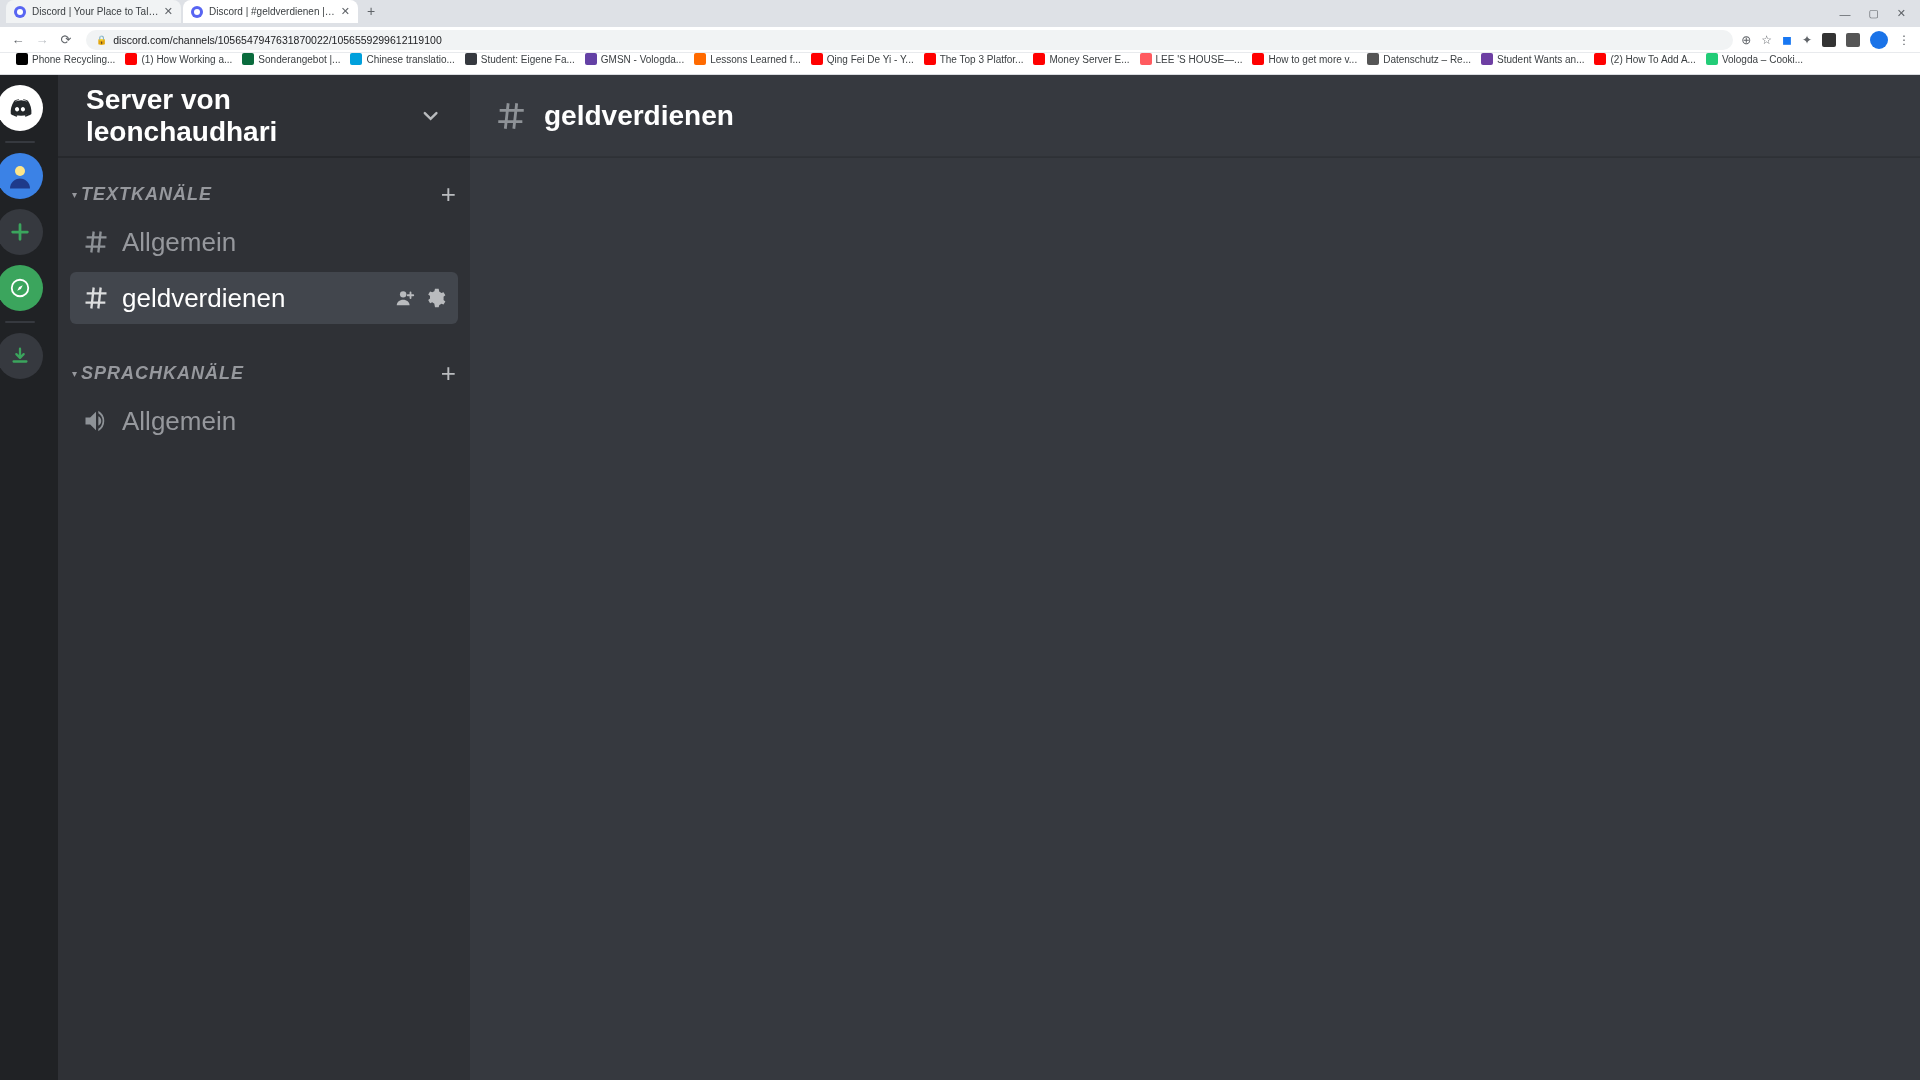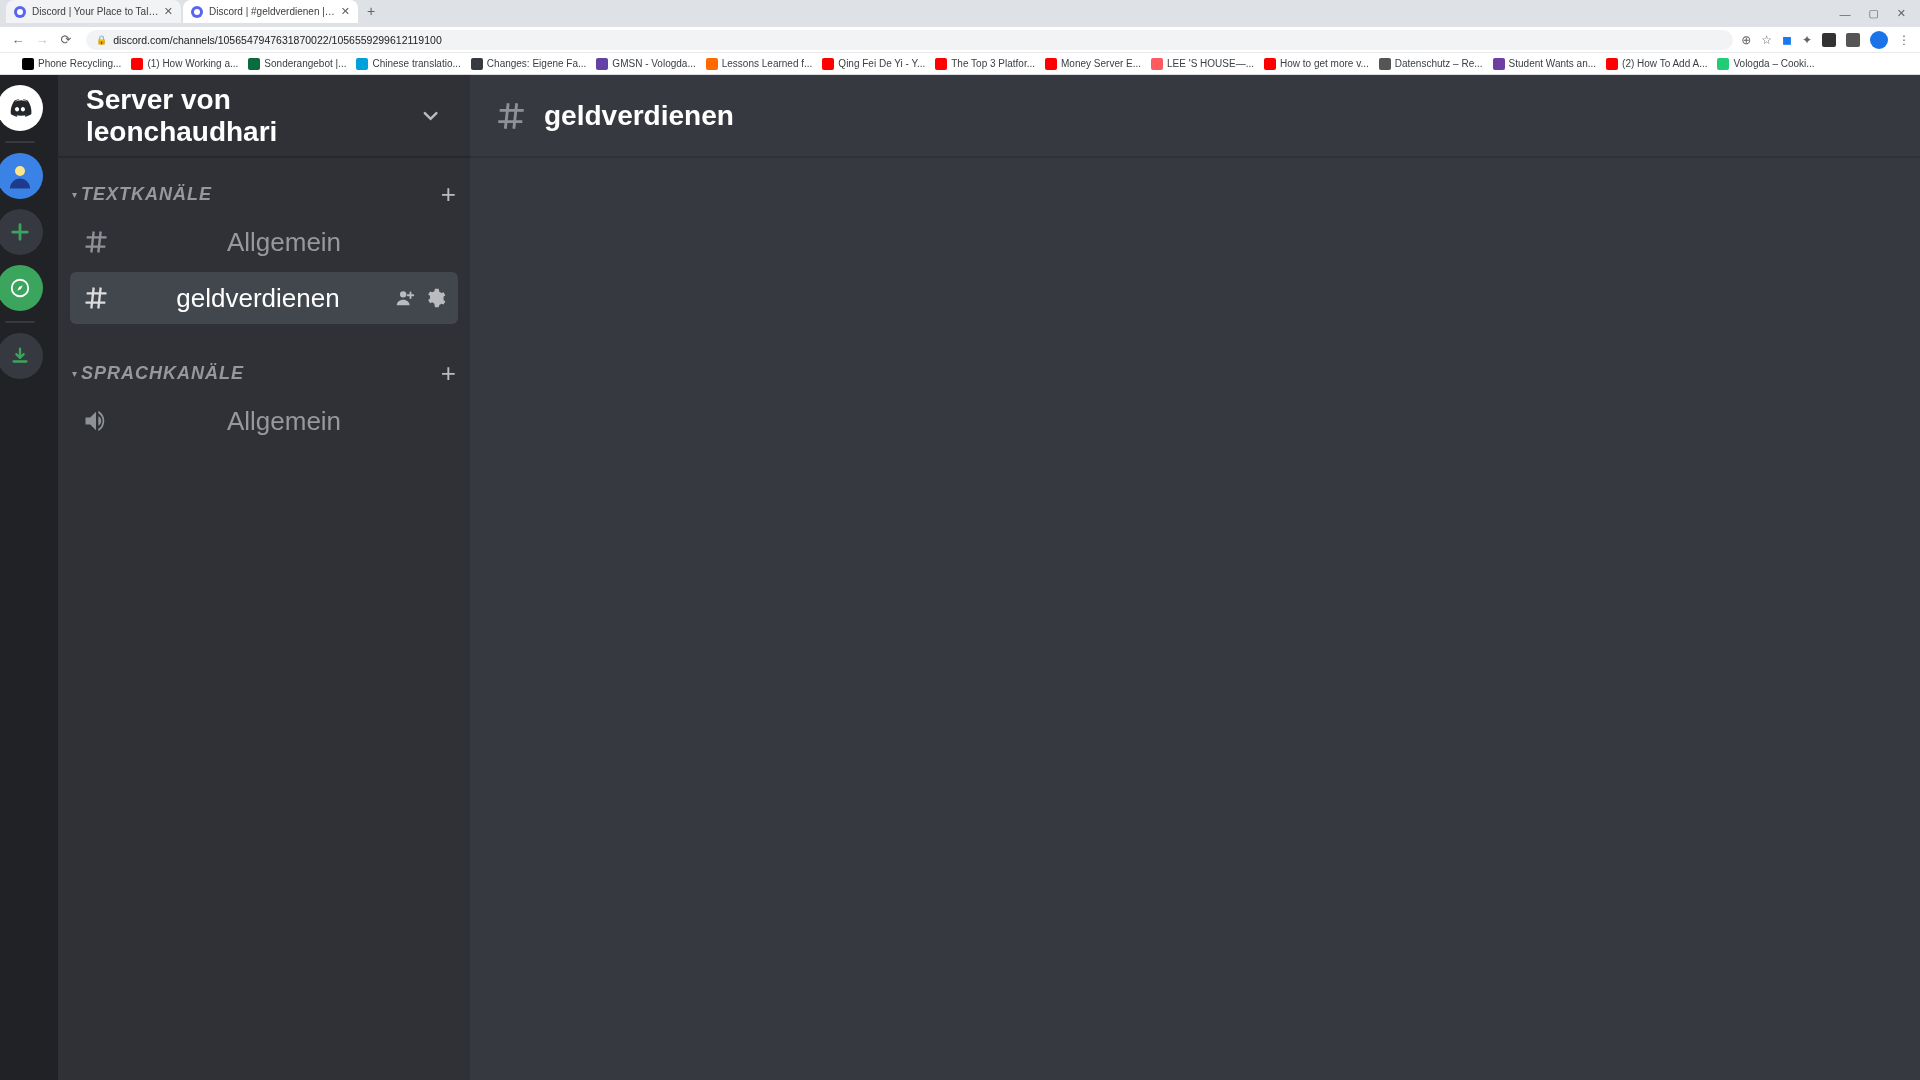--- a/index.html
+++ b/index.html
@@ -20,21 +20,21 @@
 
 .toolbar { height: 26px; background: #fff; display: flex; align-items: center; padding: 0 6px; border-bottom: 1px solid #e8eaed; }
 .nav-btn { width: 20px; height: 20px; display: flex; align-items: center; justify-content: center; color: #5f6368; font-size: 13px; margin: 0 2px; }
 .nav-btn.disabled { color: #bdc1c6; }
 .addr-wrap { flex: 1; height: 20px; background: #f1f3f4; border-radius: 12px; margin: 0 8px; display: flex; align-items: center; padding: 0 10px; }
 .lock-icon { color: #5f6368; font-size: 9px; margin-right: 6px; }
 .addr-text { font-size: 10.5px; color: #202124; white-space: nowrap; }
 .toolbar-icons { display: flex; align-items: center; gap: 10px; padding-right: 4px; color: #5f6368; font-size: 12px; }
 .avatar-icon { width: 18px; height: 18px; border-radius: 50%; background: #1a73e8; }
 
-.bookmarks { height: 22px; background: #fff; display: flex; align-items: center; padding: 0 22px; border-bottom: 1px solid #dadce0; overflow: hidden; }
+.bookmarks { height: 22px; background: #fff; display: flex; align-items: flex-start; padding: 0 16px; border-bottom: 1px solid #dadce0; overflow: hidden; }
 .bm { display: flex; align-items: center; font-size: 10px; color: #3c4043; margin-right: 10px; white-space: nowrap; }
 .bm-icon { width: 12px; height: 12px; margin-right: 4px; border-radius: 2px; flex-shrink: 0; }
 
 
 .app { display: flex; height: calc(1080px - 75px); }
 
 .server-list { width: 58px; background: #202225; padding-top: 10px; display: flex; flex-direction: column; align-items: center; gap: 10px; overflow: hidden; }
 .server-pill { width: 46px; height: 46px; border-radius: 50%; background: #36393f; display: flex; align-items: center; justify-content: center; position: relative; margin-left: -18px; }
 .server-pill.home { background: #fff; }
 .server-pill.avatar { background: #3b82e6; }
@@ -44,21 +44,21 @@
 .channel-panel { width: 412px; background: #2f3136; display: flex; flex-direction: column; }
 .server-header { height: 82px; padding: 0 28px; display: flex; align-items: center; justify-content: space-between; border-bottom: 1px solid rgba(0,0,0,0.18); box-shadow: 0 1px 0 rgba(4,4,5,0.2); }
 .server-name { color: #fff; font-size: 28px; font-weight: 600; }
 .server-header svg { color: #b9bbbe; }
 
 .channel-scroller { flex: 1; padding: 22px 12px 0 12px; }
 .category { display: flex; align-items: center; padding: 0 2px; margin-bottom: 6px; }
 .cat-arrow { color: #96989d; font-size: 10px; margin-right: 4px; }
 .cat-label { color: #96989d; font-size: 18px; font-weight: 600; letter-spacing: 1px; flex: 1; font-style: italic; }
 .cat-add { color: #b9bbbe; font-size: 26px; font-weight: 400; }
-.channel-item { height: 52px; display: flex; align-items: center; padding: 0 12px; border-radius: 6px; margin: 4px 0; text-align: center; }
+.channel-item { height: 52px; display: flex; align-items: center; padding: 0 12px; border-radius: 6px; margin: 4px 0; }
 .channel-item.selected { background: #42464d; }
 .ch-icon { color: #8e9297; margin-right: 12px; }
 .channel-item.selected .ch-icon { color: #dcddde; }
 .ch-name { color: #96989d; font-size: 26px; font-weight: 500; flex: 1; }
 .channel-item.selected .ch-name { color: #fff; }
 .ch-actions { display: flex; gap: 8px; color: #b9bbbe; }
 
 .main-area { flex: 1; background: #36393f; display: flex; flex-direction: column; }
 .channel-header-bar { height: 82px; display: flex; align-items: center; padding: 0 24px; border-bottom: 1px solid rgba(0,0,0,0.1); box-shadow: 0 1px 0 rgba(4,4,5,0.15); }
 .header-hash { color: #8e9297; margin-right: 16px; }
@@ -121,21 +121,21 @@
     <div class="bm">
         <span class="bm-icon" style="background:#0a6b3d"></span>
         <span>Sonderangebot |...</span>
       </div>
     <div class="bm">
         <span class="bm-icon" style="background:#00a0dc"></span>
         <span>Chinese translatio...</span>
       </div>
     <div class="bm">
         <span class="bm-icon" style="background:#36393f"></span>
-        <span>Changes: Eigene Fa...</span>
+        <span>Student: Eigene Fa...</span>
       </div>
     <div class="bm">
         <span class="bm-icon" style="background:#6441a5"></span>
         <span>GMSN - Vologda...</span>
       </div>
     <div class="bm">
         <span class="bm-icon" style="background:#ff6a00"></span>
         <span>Lessons Learned f...</span>
       </div>
     <div class="bm">

